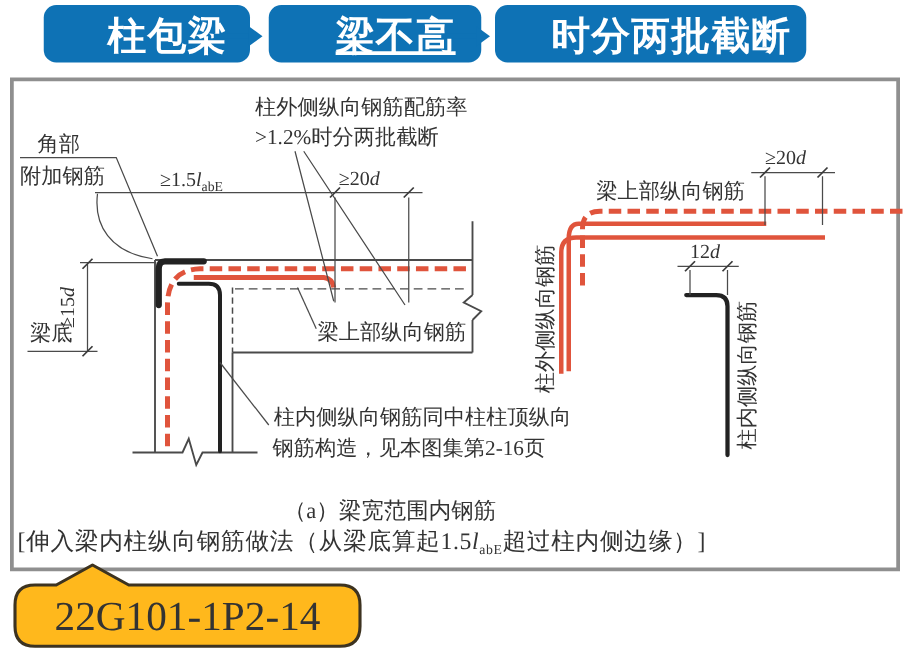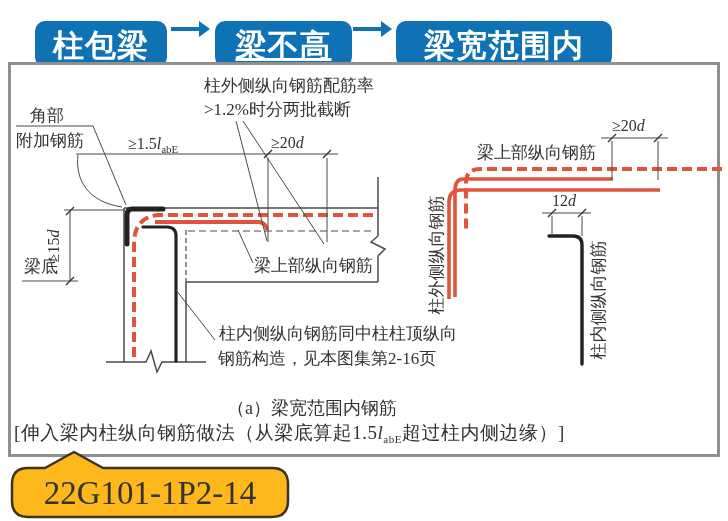--- a/index.html
+++ b/index.html
@@ -1,21 +1,21 @@
 <!DOCTYPE html>
 <html><head>
 <meta charset="utf-8">
 <style>
   html,body{margin:0;padding:0;background:#fff;}
   body{width:728px;height:521px;position:relative;overflow:hidden;
        font-family:"Liberation Sans","DejaVu Sans",sans-serif;}
   
-  .flow-box{position:absolute;top:21px;height:46px;line-height:50px;
+  .flow-box{position:absolute;top:4px;height:46px;line-height:50px;
     background:#0E72B5;color:#fff;font-weight:700;font-size:31px;
-    text-align:center;border-radius:10px;letter-spacing:1px;}
+    text-align:center;border-radius:10px;letter-spacing:1px;padding-left:33px;}
   .fb1{left:35px;width:132px;}
   .fb2{left:215px;width:137px;text-decoration:underline;}
   .fb3{left:396px;width:216px;}
   .flow-arrow{position:absolute;top:27px;width:28px;height:4px;background:#0E72B5;}
   .flow-arrow::after{content:"";position:absolute;left:100%;top:-6px;
     border:8px solid transparent;border-left:11px solid #0E72B5;border-right:0;}
   .fa1{left:171px;} .fa2{left:353px;}
   
   .panel{position:absolute;left:8px;top:62px;width:712px;height:395px;
     box-sizing:border-box;border:3px solid #8f8f8f;background:#fff;}
@@ -31,21 +31,21 @@
   .t17{font-size:17px;} .t16{font-size:16px;} .t18{font-size:18px;}
 </style>
 </head>
 <body>
 
 <div>
   <div class="flow-box fb1">柱包梁</div>
   <div class="flow-arrow fa1"></div>
   <div class="flow-box fb2">梁不高</div>
   <div class="flow-arrow fa2"></div>
-  <div class="flow-box fb3">梁宽范围内</div>
+  <div class="flow-box fb3">时分两批截断</div>
 </div>
 
 <div class="panel"></div>
 
 <svg width="728" height="521" viewBox="0 0 728 521">
 
   <g>
     <path class="ln" d="M124,208 H378"></path>
     <path class="ln" d="M124,208 V362"></path>
     <path class="ln" d="M106,362 H146 L151,351 L157,372 L162,362 H206"></path>

